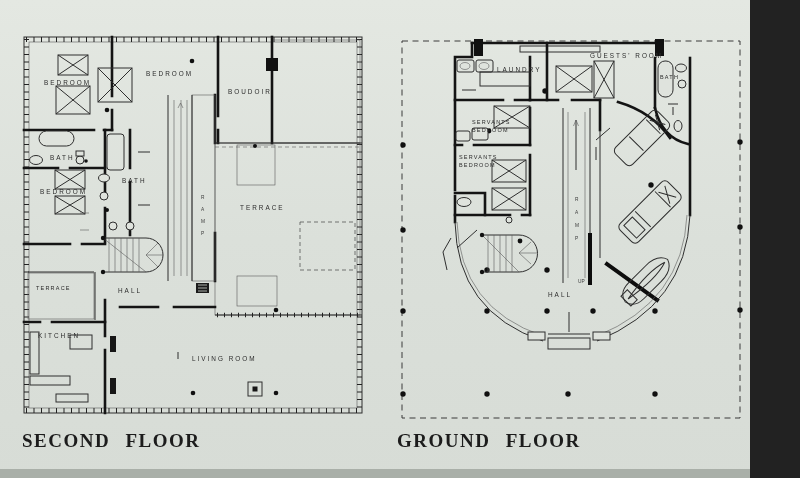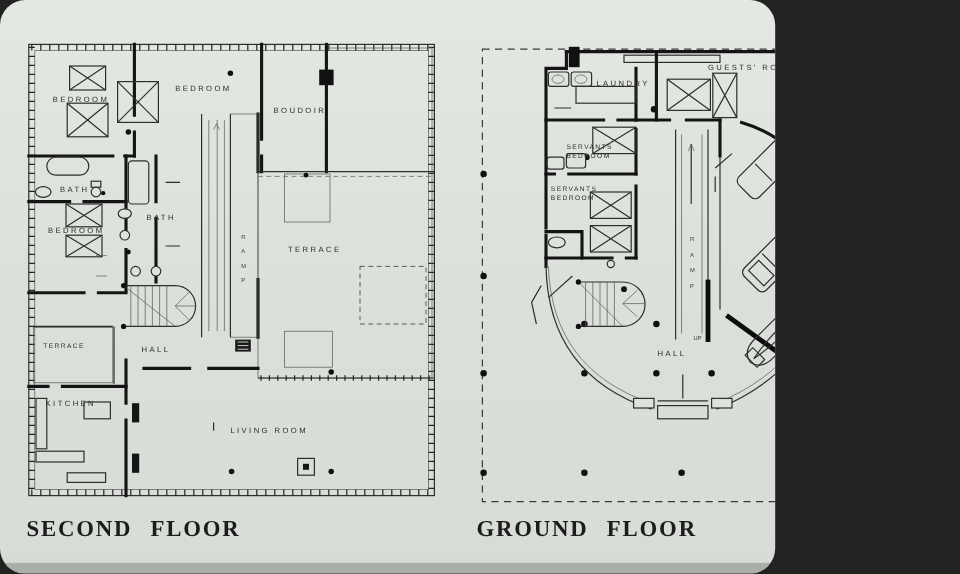--- a/index.html
+++ b/index.html
@@ -1,17 +1,17 @@
 <!DOCTYPE html>
 <html><head>
 <meta charset="utf-8">
 <style>
   html,body{margin:0;padding:0;background:#222;}
-  .stage{position:relative;width:646px;height:478px;overflow:hidden;
-         font-family:"Liberation Sans",sans-serif;border-radius:21px;}
+  .stage{position:relative;width:750px;height:478px;overflow:hidden;
+         font-family:"Liberation Sans",sans-serif;}
   svg{display:block;}
   .lbl{font-family:"Liberation Sans",sans-serif;font-size:6.4px;letter-spacing:2px;
        fill:#2b2b2b;}
   .lbl-sm{font-family:"Liberation Sans",sans-serif;font-size:5.5px;letter-spacing:1.2px;fill:#2b2b2b;}
   .lbl-v{font-family:"Liberation Sans",sans-serif;font-size:4.8px;fill:#3a3a3a;}
   .title{font-family:"Liberation Serif",serif;font-size:19px;font-weight:bold;
          letter-spacing:1.5px;word-spacing:9px;fill:#1c1c1c;}
   .wall{stroke:#141414;stroke-width:2.6;fill:none;stroke-linecap:square;}
   .wall-hv{stroke:#0d0d0d;stroke-width:4;fill:none;stroke-linecap:square;}
   .thin{stroke:#2e2e2e;stroke-width:1;fill:none;}

